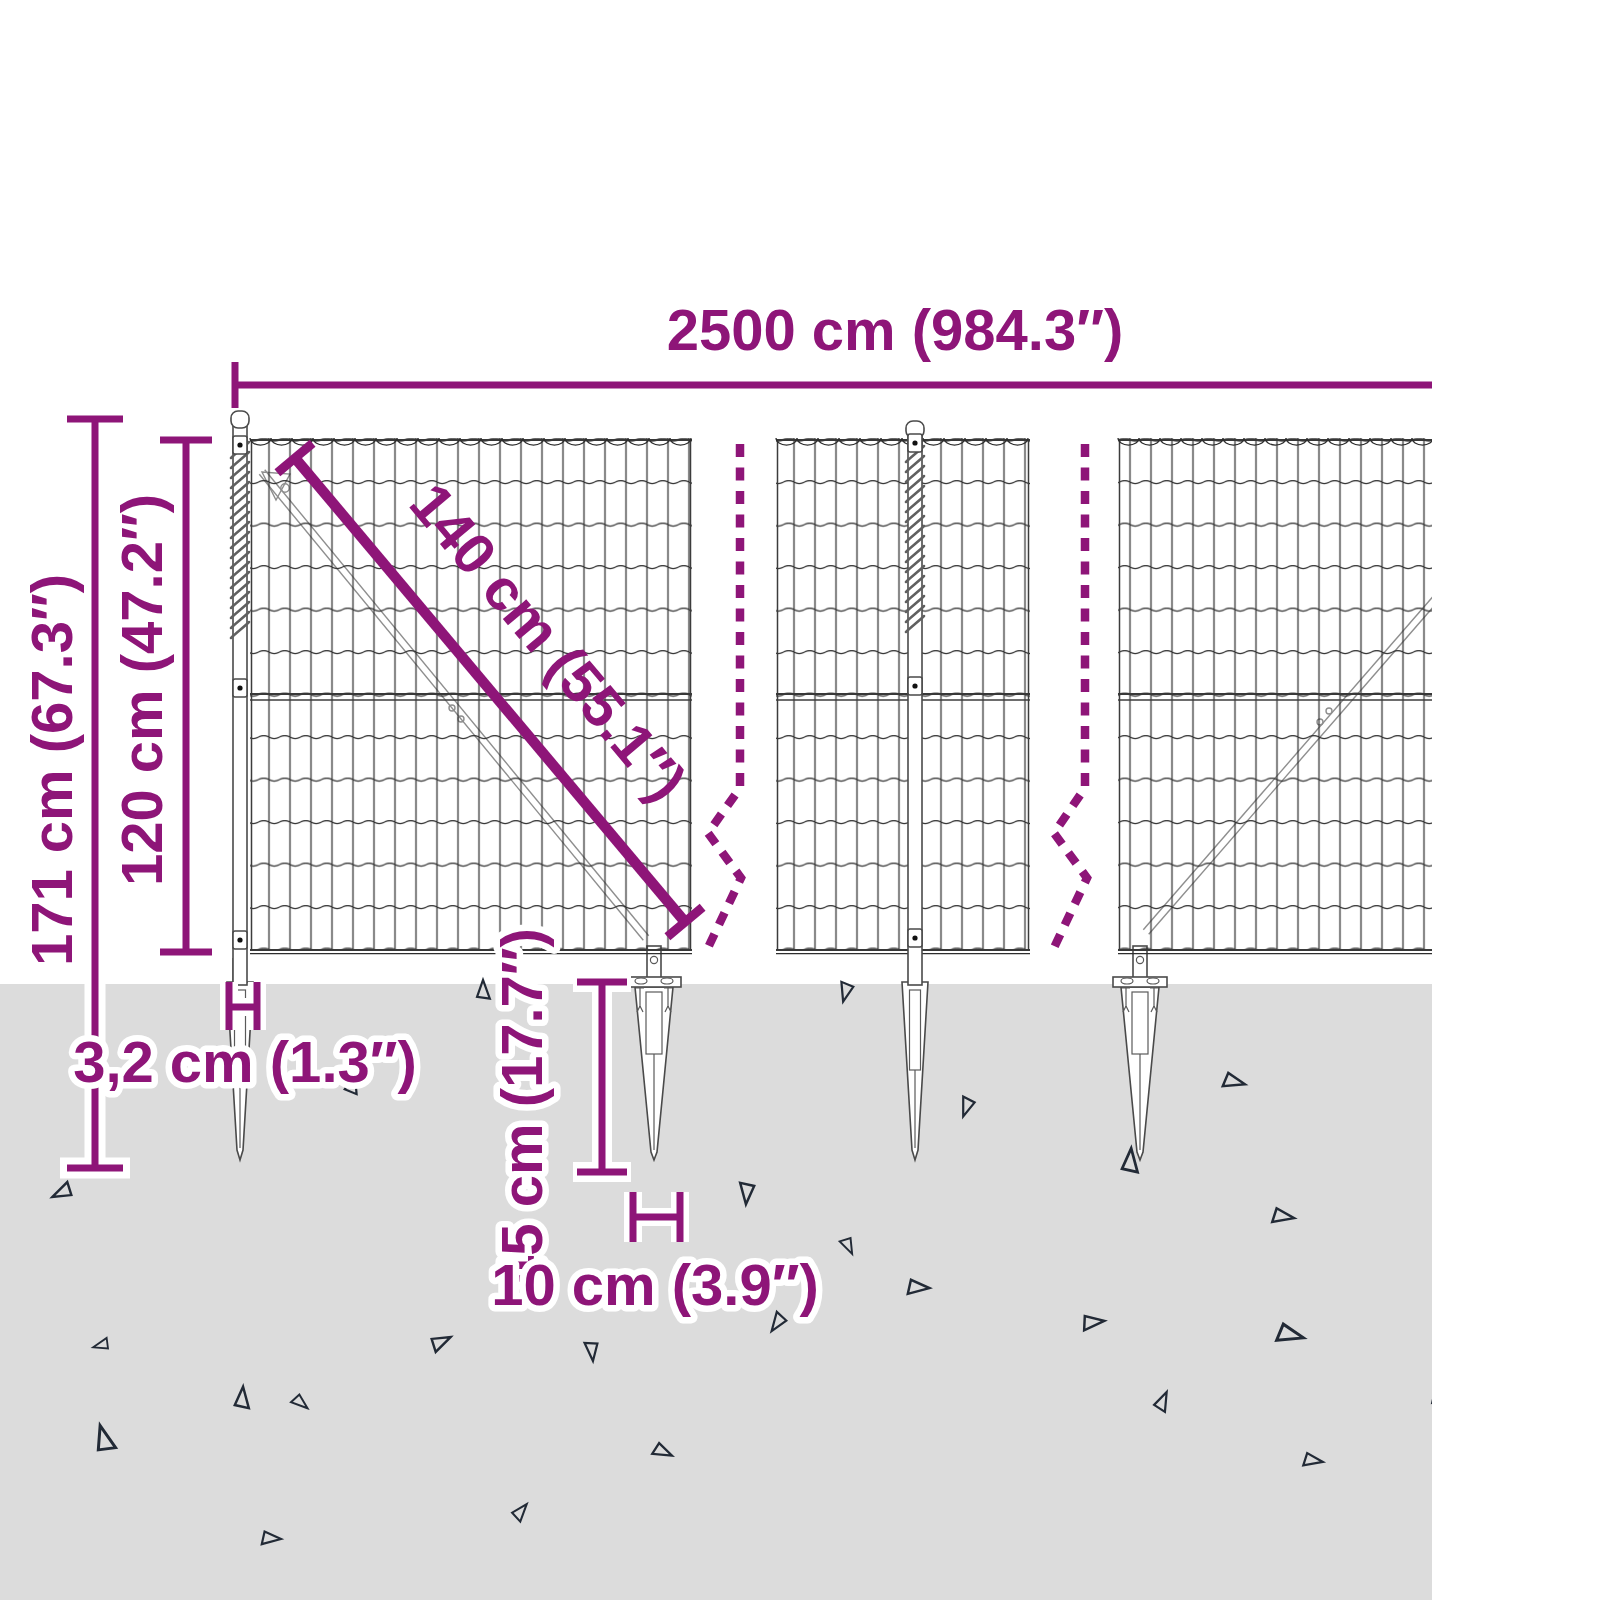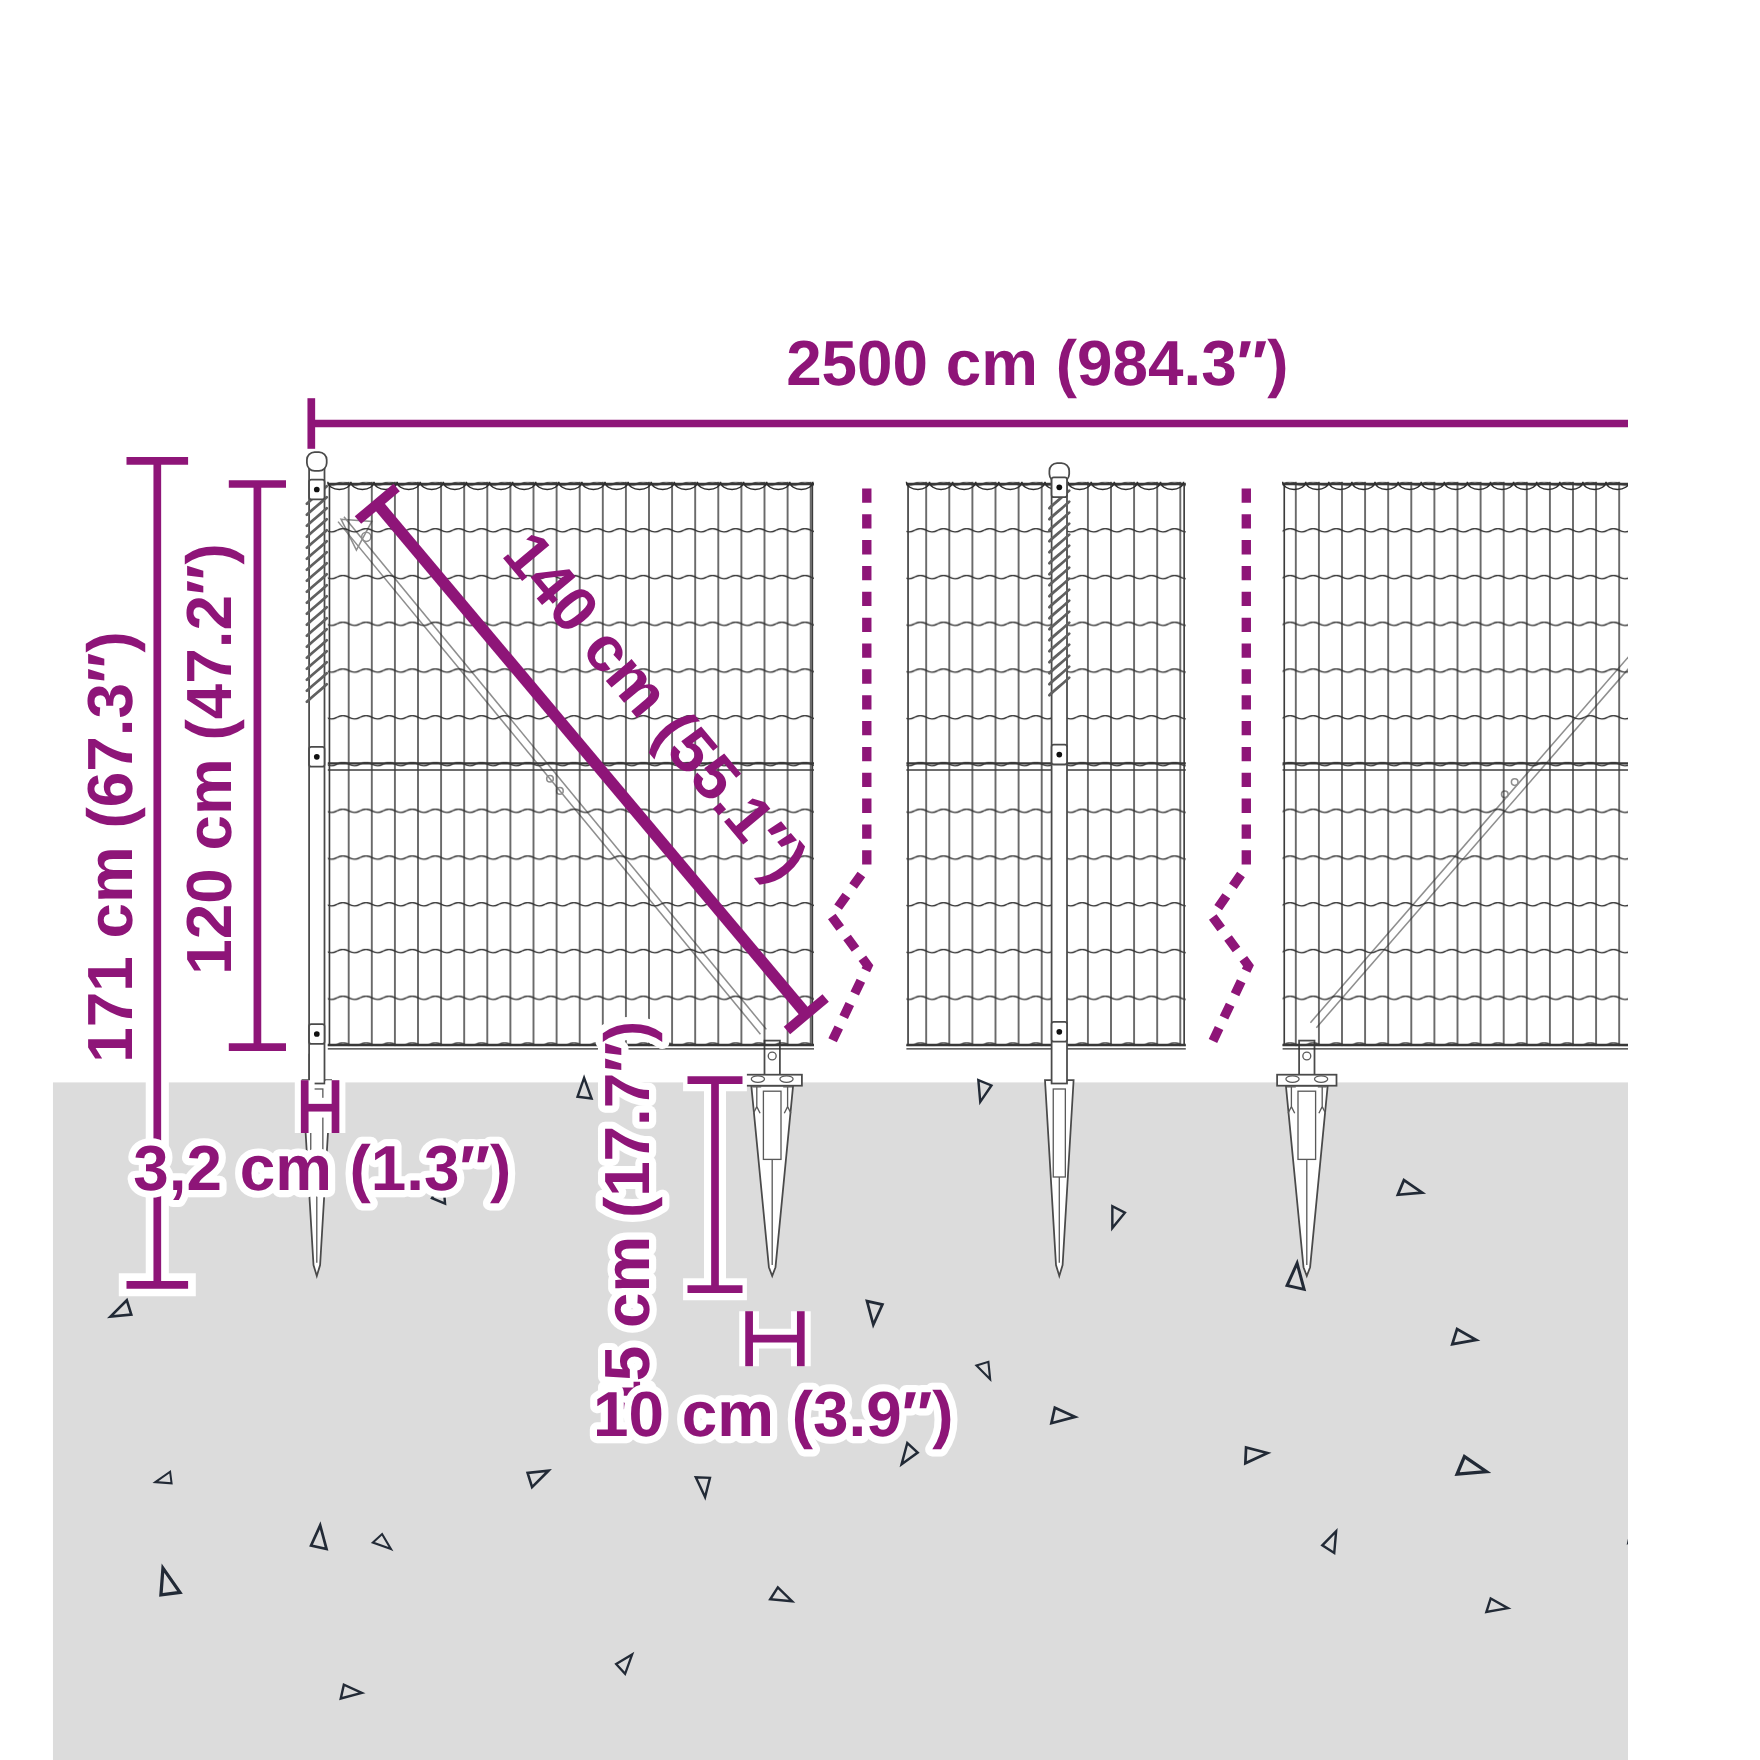--- a/index.html
+++ b/index.html
@@ -1,17 +1,17 @@
 <!DOCTYPE html>
 <html><head>
 <meta charset="utf-8">
 <style>
   html,body{margin:0;padding:0;background:#ffffff;}
   #stage{position:relative;width:1432px;height:1600px;background:#ffffff;overflow:hidden;
-         font-family:"Liberation Sans","DejaVu Sans",sans-serif;padding-left:48px;}
+         font-family:"Liberation Sans","DejaVu Sans",sans-serif;}
   svg{display:block}
   .mw{stroke:#2e2e2e;stroke-width:1.25;fill:none}
   .wire-heavy{stroke:#383838;stroke-width:2.1;fill:none}
   .wire-mid{stroke:#3c3c3c;stroke-width:1.5;fill:none}
   .outline{stroke:#4a4a4a;stroke-width:1.6;fill:#ffffff}
   .outline-thin{stroke:#5a5a5a;stroke-width:1.2;fill:none}
   .coil{stroke:#606060;stroke-width:2.5;fill:none;stroke-linecap:round}
   .brace{stroke:#8e8e8e;stroke-width:1.4;fill:none}
   .dim{stroke:#8E1578;fill:none}
   .dim-casing{stroke:#ffffff;fill:none}

